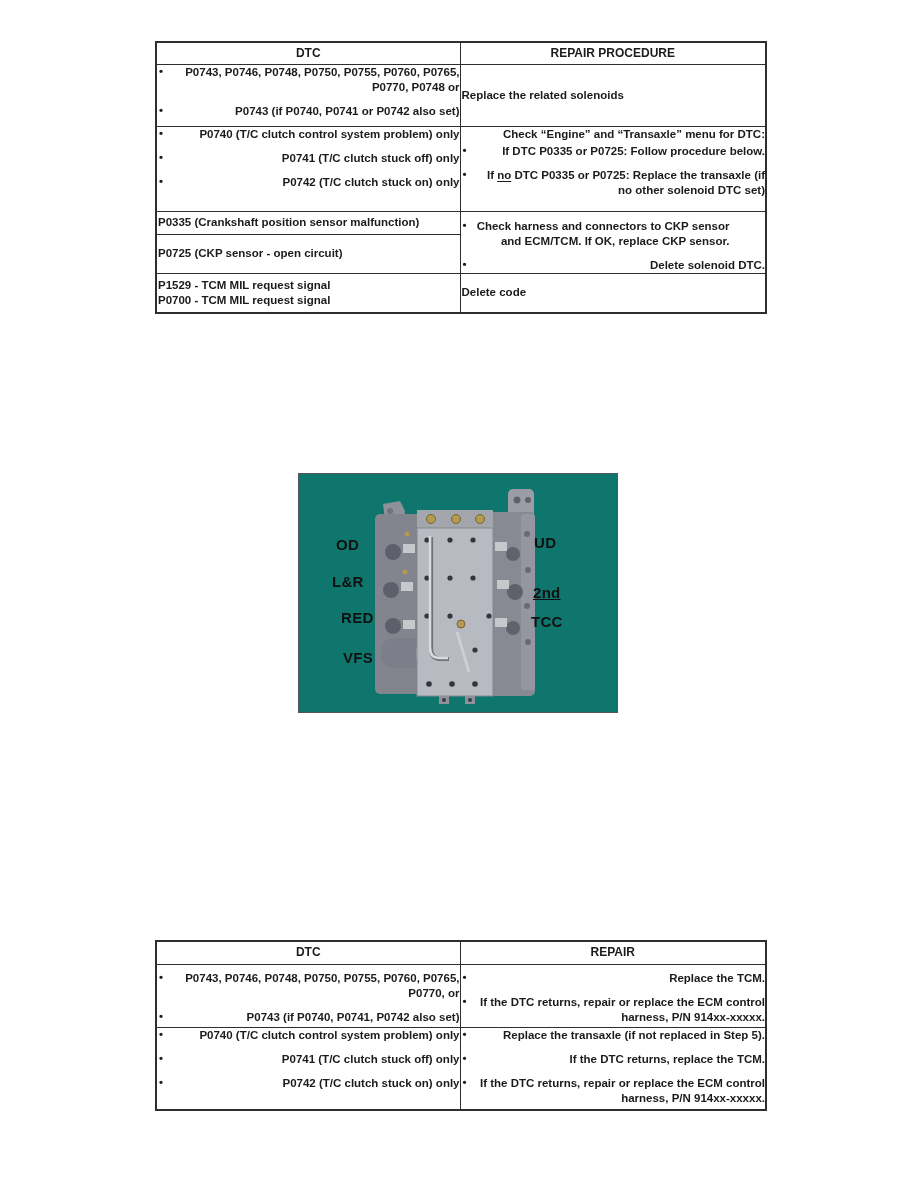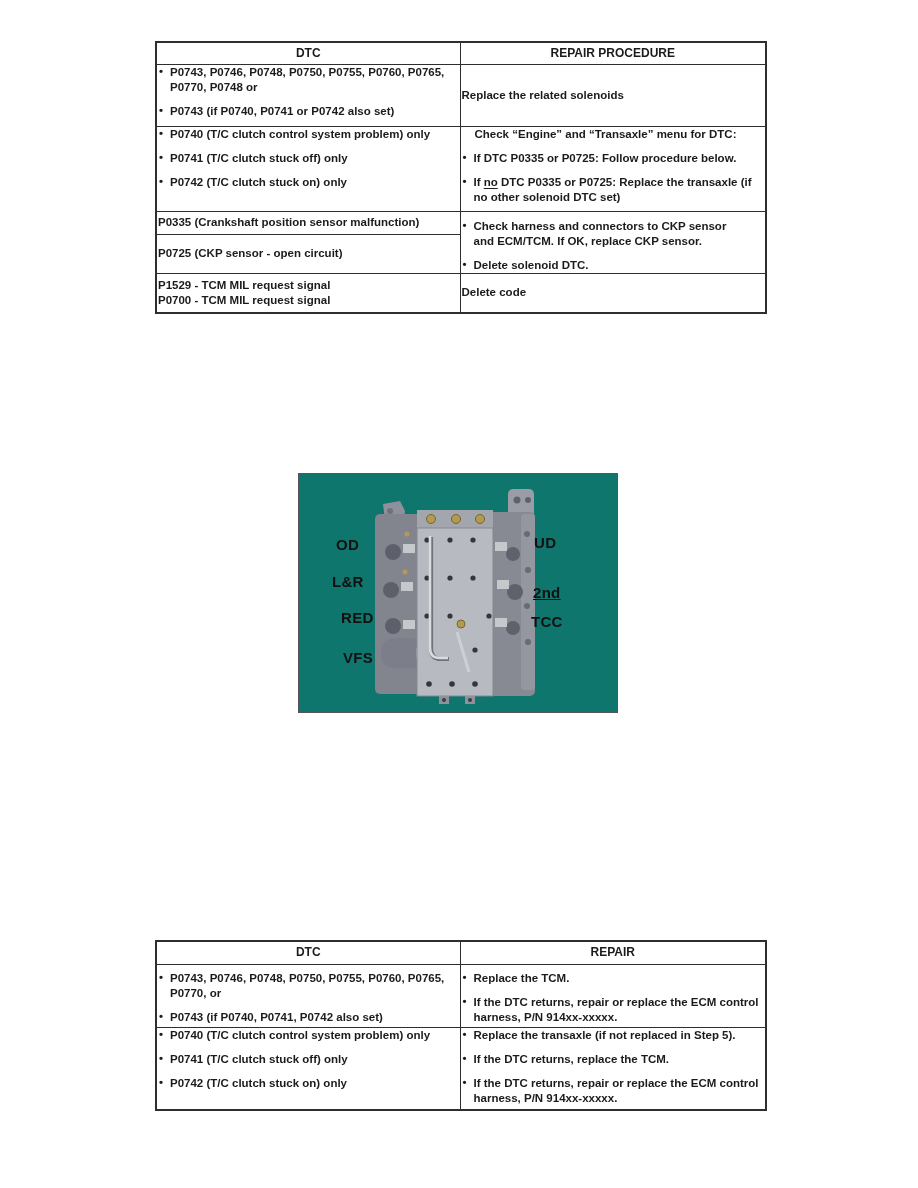--- a/index.html
+++ b/index.html
@@ -14,27 +14,27 @@
   table.dtc{
     position:absolute;border-collapse:collapse;table-layout:fixed;width:610px;
     font-size:11.5px;font-weight:bold;line-height:15px;color:#1b1b1b;
   }
   #table1{left:155px;top:41px;}
   #table2{left:155px;top:940px;}
   table.dtc{border:2px solid #2e2e2e;}
   table.dtc th,table.dtc td{border:1.5px solid #2e2e2e;padding:0;}
   table.dtc th{font-size:12px;text-align:center;vertical-align:middle;}
   .cell{padding:4px 6px 4px 8px;vertical-align:middle;}
-  .cell-top{vertical-align:top;padding-top:7px;}
+  .cell-top{vertical-align:top;padding-top:7px;text-align:right;}
   .cell-mid{vertical-align:middle;}
   .b{position:relative;padding-left:13px;margin:0 0 9px 0;}
   .b::before{content:"\2022";position:absolute;left:2px;top:-1px;}
   .b:last-child{margin-bottom:0;}
   .plain{padding-left:1px;}
-  .intro{margin:0 0 9px 0;padding-left:14px;}
+  .intro{margin:0 0 2px 0;padding-left:14px;}
   .w-narrow{max-width:256px;}
   .u{text-decoration:underline;text-underline-offset:1.5px;}
   .two-line div{padding-left:1px;}
 
   
   #figure{
     position:absolute;left:298px;top:473px;width:320px;height:240px;
     border:1.5px solid #55565c;background:#0f766e;box-sizing:border-box;overflow:hidden;
   }
   #figure svg{position:absolute;left:0;top:0;}

